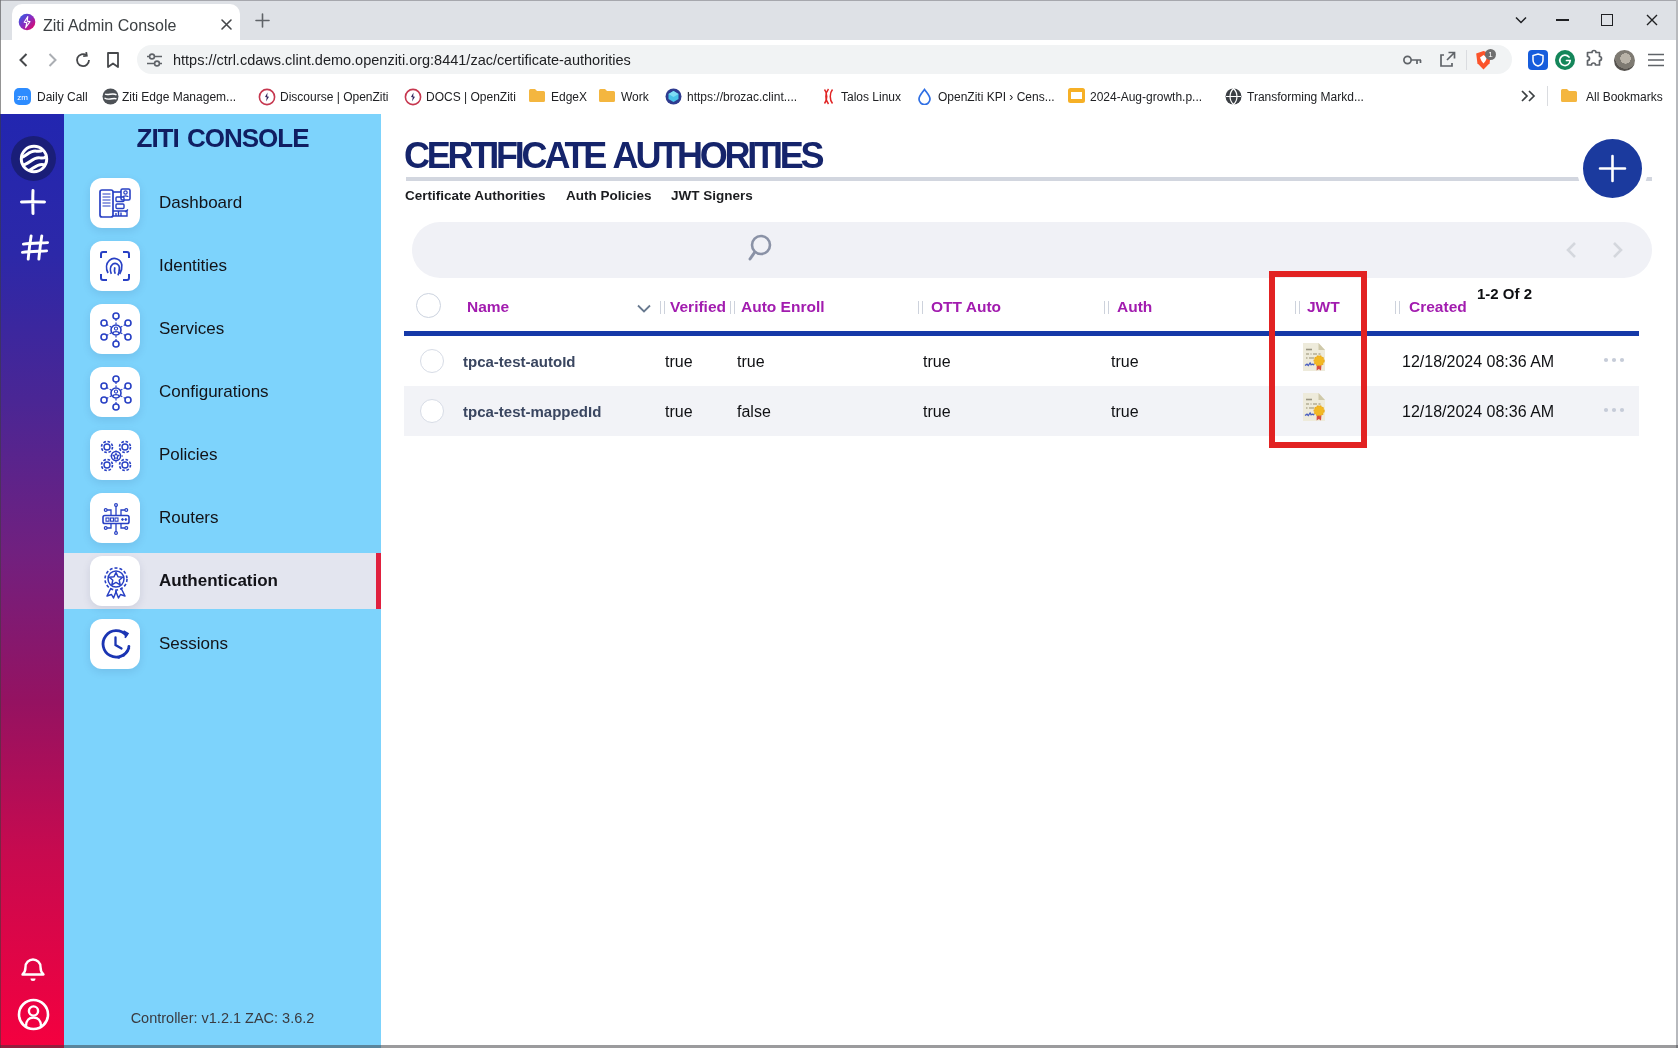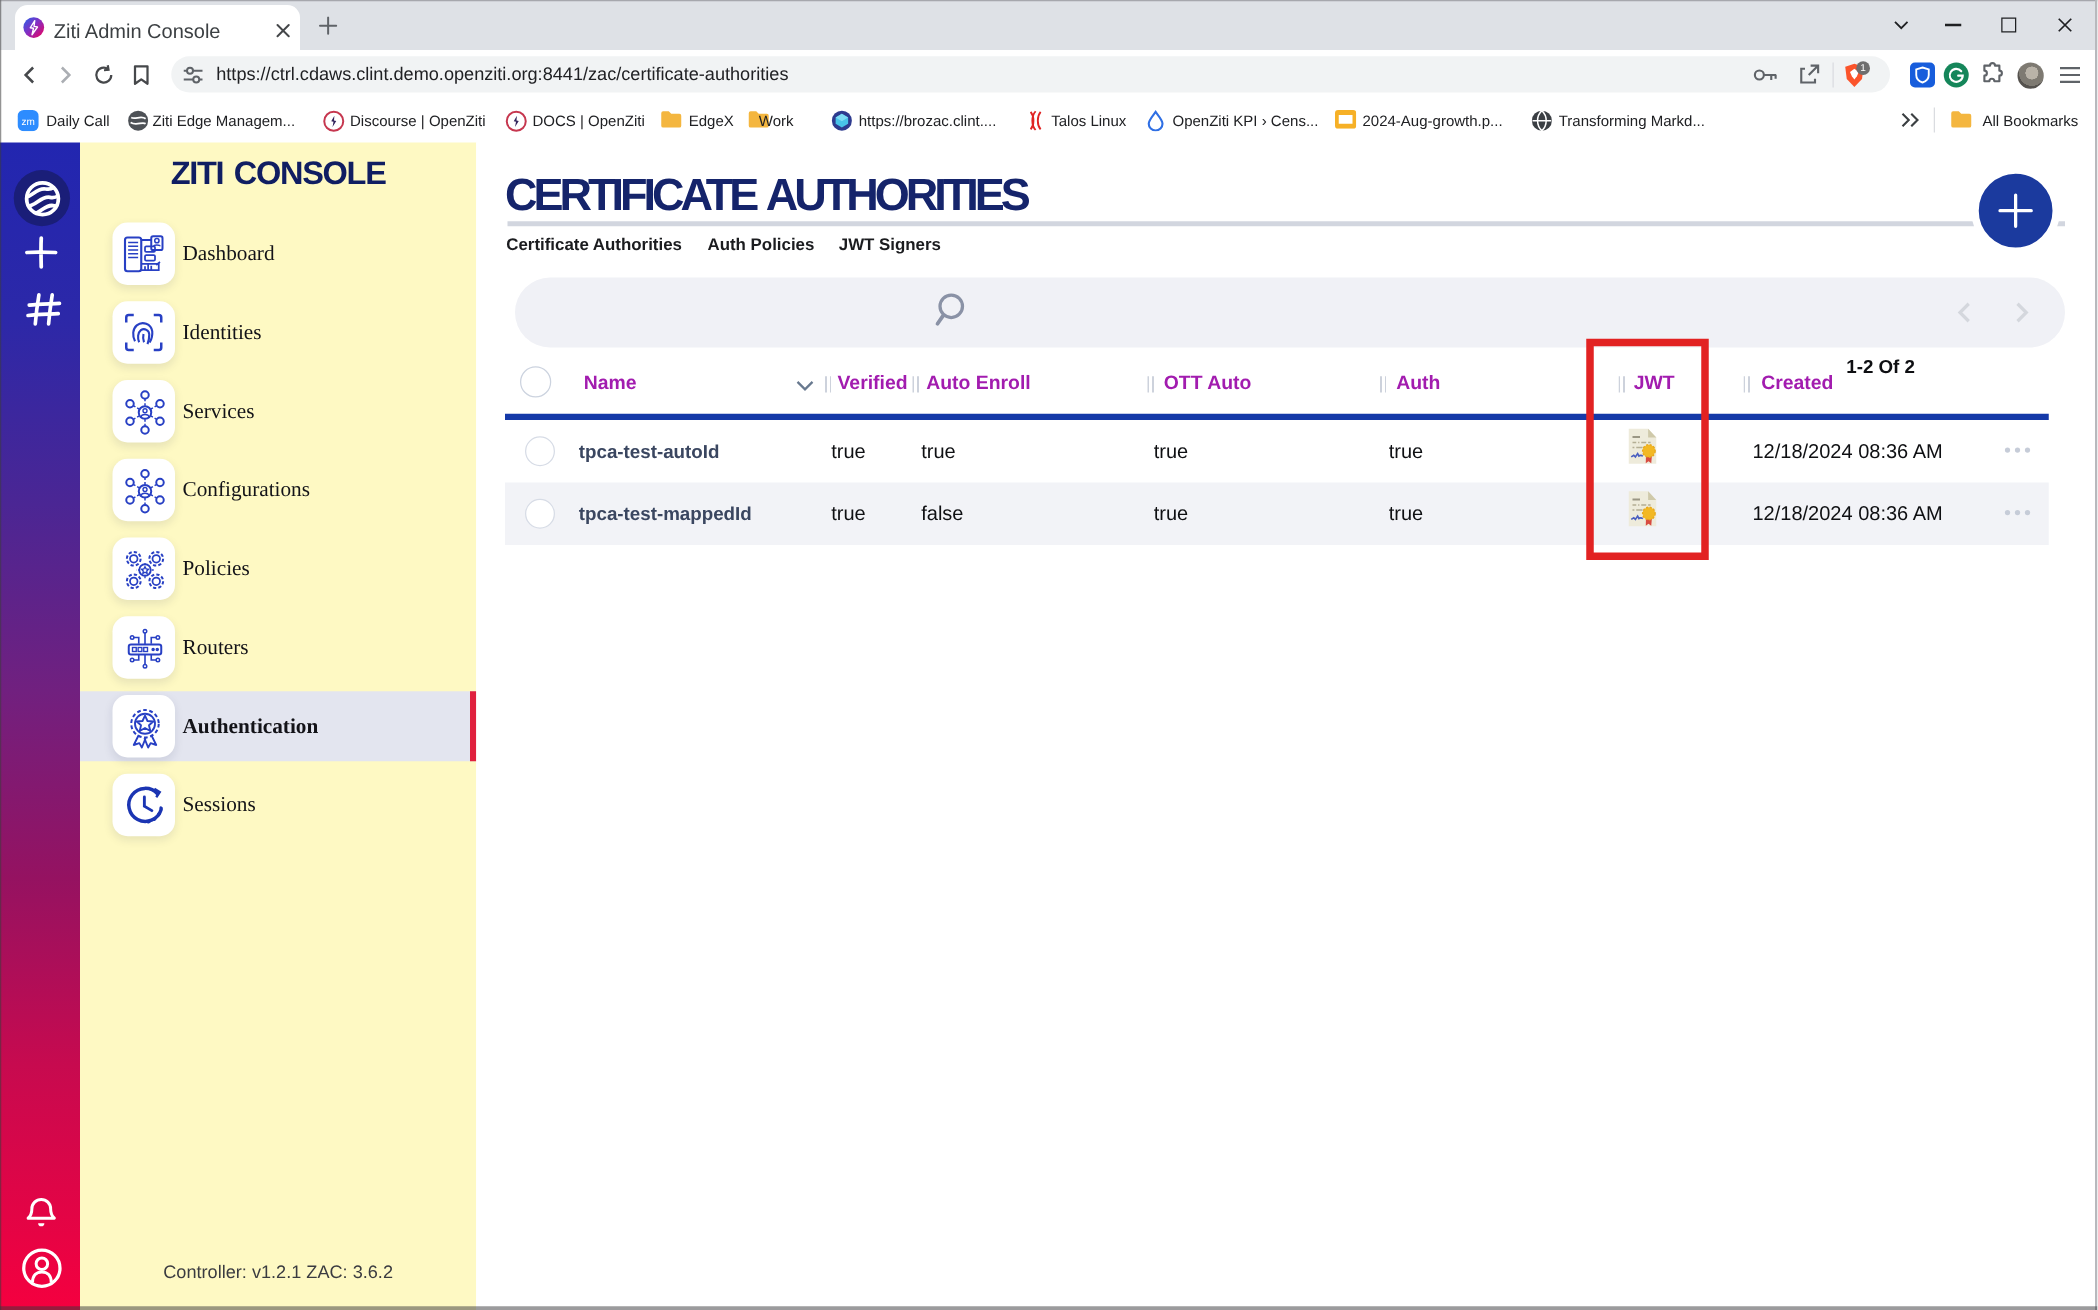--- a/index.html
+++ b/index.html
@@ -17,27 +17,27 @@
   #pill { position:absolute; left:137px; top:45px; width:1375px; height:29px; background:#f1f3f4;
     border-radius:15px; }
   #url { position:absolute; left:173px; top:52px; font-size:14.5px; color:#202124; }
   #bookmarks { position:absolute; left:0; top:80px; width:1678px; height:34px; background:#fff; }
   .bm { position:absolute; top:10px; font-size:12px; color:#202124; white-space:nowrap;text-align:right; }
 
   
   #app { position:absolute; left:0; top:114px; width:1678px; height:934px; }
   #strip { position:absolute; left:0; top:0; width:64px; height:934px;
     background:linear-gradient(180deg,#2226b0 0%, #2c28a8 15%, #4b2694 31%, #71207f 47%, #951261 63%, #c70a4f 79%, #f5003f 100%); }
-  #sidebar { position:absolute; left:64px; top:0; width:317px; height:934px; background:#fef9c3; }
+  #sidebar { position:absolute; left:64px; top:0; width:317px; height:934px; background:#7dd3fc; }
   #ztitle { position:absolute; left:0; top:9px; width:317px; text-align:center; font-size:26px;
     font-weight:800; letter-spacing:-1px; word-spacing:2px; color:#101e62; }
   .navitem { position:absolute; left:0; width:317px; height:56px; }
   .navcard { position:absolute; left:26px; top:3px; width:50px; height:50px; background:#fff;
     border-radius:12px; box-shadow:0 3px 8px rgba(20,30,80,.10); }
-  .navlabel { position:absolute; left:82px; top:50%; transform:translateY(-50%); font-size:17px; color:#131318;font-family:Liberation Serif, serif; }
+  .navlabel { position:absolute; left:95px; top:50%; transform:translateY(-50%); font-size:17px; color:#131318; }
   #selitem { background:#e3e5ef; border-right:5px solid #e0203e; }
   #footer { position:absolute; left:0; top:896px; width:317px; text-align:center; font-size:14.5px; color:#3a3b40; }
 
   #main { position:absolute; left:381px; top:0; width:1297px; height:934px; background:#fff; }
   #h1 { position:absolute; left:23px; top:21px; font-size:36px; font-weight:800;
     letter-spacing:-3.2px; word-spacing:3px; color:#15246b; }
   #hrule { position:absolute; left:25px; top:63px; width:1246px; height:4px; background:#d2d6df; }
   #fab { position:absolute; left:1196px; top:19px; width:71px; height:71px; border-radius:50%;
     background:#1b3a9e; border:6px solid #fff; }
   .tab1 { position:absolute; top:74px; font-size:13.5px; font-weight:bold; color:#1b1c1f; }
@@ -180,21 +180,21 @@
           <path d="M9.5 4.5 L7 9 L8.8 9.3 L8 13.5 L11 8.7 L9.2 8.4 Z" fill="#31245c"></path>
         </svg></div>
       <span class="bm" style="left:426px">DOCS | OpenZiti</span>
       <div class="abs" style="left:528px;top:8px"><svg width="18" height="15" viewBox="0 0 18 15">
           <path d="M1 2.5 a1.5 1.5 0 0 1 1.5 -1.5 h4.5 l2 2 h6.5 a1.5 1.5 0 0 1 1.5 1.5 v8 a1.5 1.5 0 0 1 -1.5 1.5 h-13 a1.5 1.5 0 0 1 -1.5 -1.5 Z" fill="#f4b63f"></path>
         </svg></div>
       <span class="bm" style="left:551px">EdgeX</span>
       <div class="abs" style="left:598px;top:8px"><svg width="18" height="15" viewBox="0 0 18 15">
           <path d="M1 2.5 a1.5 1.5 0 0 1 1.5 -1.5 h4.5 l2 2 h6.5 a1.5 1.5 0 0 1 1.5 1.5 v8 a1.5 1.5 0 0 1 -1.5 1.5 h-13 a1.5 1.5 0 0 1 -1.5 -1.5 Z" fill="#f4b63f"></path>
         </svg></div>
-      <span class="bm" style="left:607px">Work</span>
+      <span class="bm" style="left:621px">Work</span>
       <div class="abs" style="left:665px;top:8px"><svg width="17" height="17" viewBox="0 0 17 17">
           <circle cx="8.5" cy="8.5" r="8" fill="#2e3b8f"></circle>
           <path d="M8.5 3 L13.5 6 V11 L8.5 14 L3.5 11 V6 Z" fill="#49c3e8"></path>
           <path d="M8.5 3 L13.5 6 L8.5 9 L3.5 6 Z" fill="#7edcf4"></path>
         </svg></div>
       <span class="bm" style="left:687px">https://brozac.clint....</span>
       <div class="abs" style="left:820px;top:8px"><svg width="17" height="17" viewBox="0 0 17 17">
           <g stroke="#e02424" stroke-width="1.5" fill="none">
             <path d="M8.5 1 C5 5 5 12 8.5 16"></path>
             <path d="M12.5 1.5 C9.5 5 9.5 12 12.5 15.5"></path>

